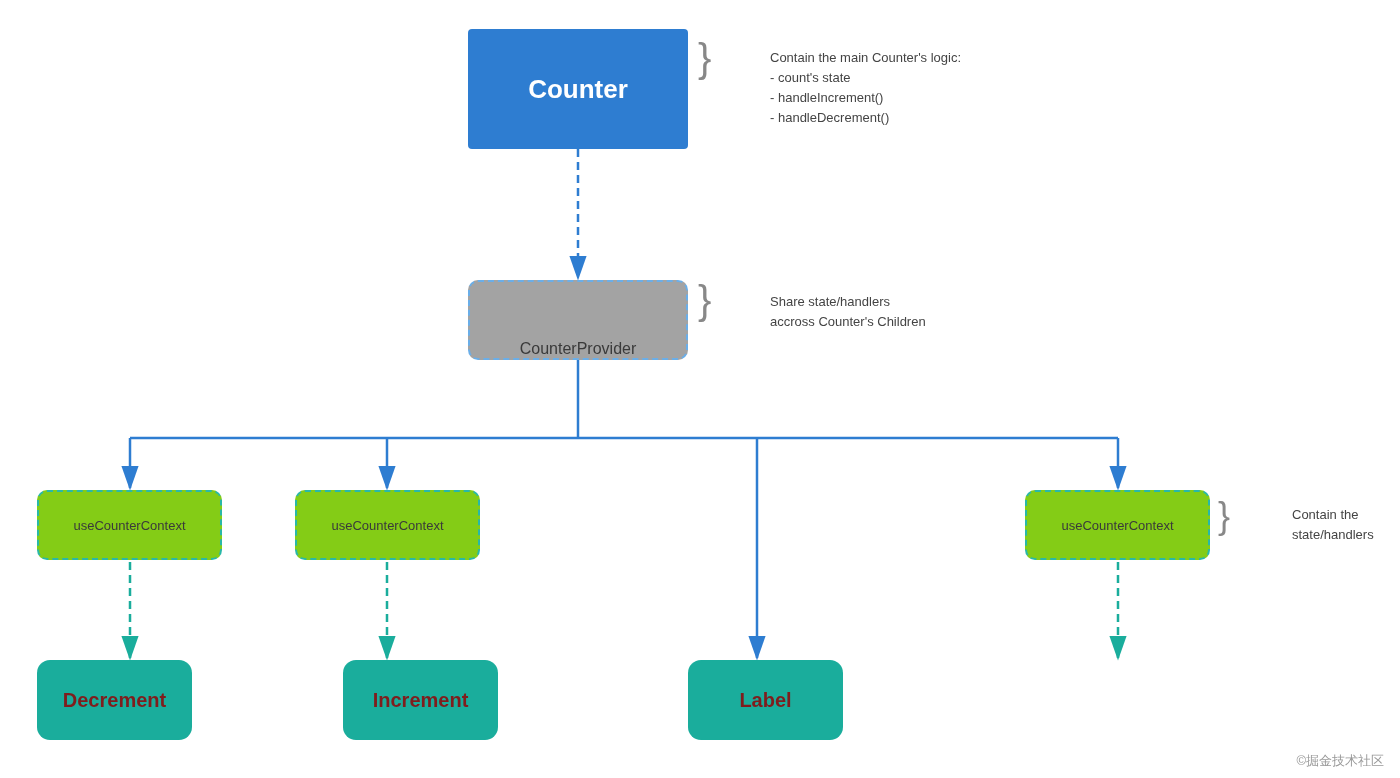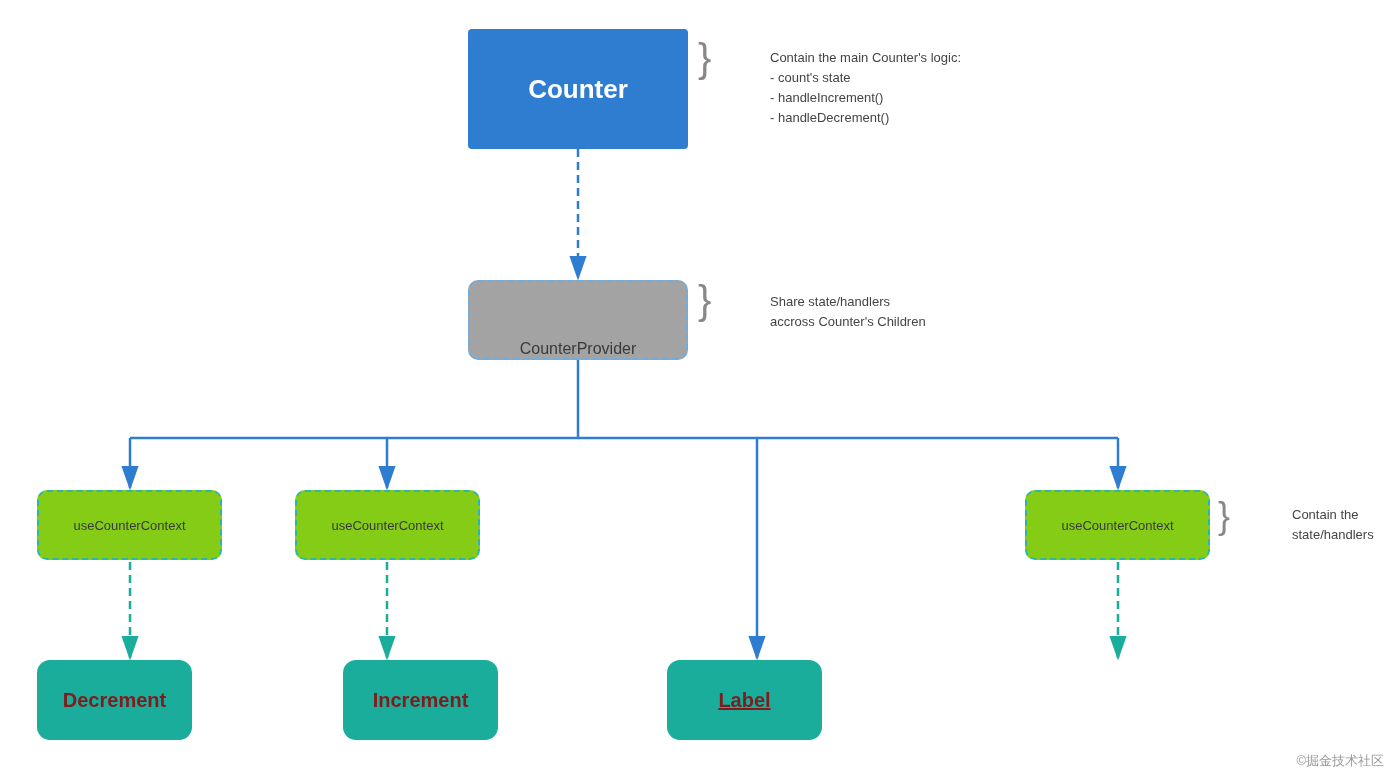--- a/index.html
+++ b/index.html
@@ -85,21 +85,21 @@
     }
 
     
     .hook-decrement { left: 37px; top: 490px; }
     .hook-increment { left: 295px; top: 490px; }
     .hook-count     { left: 1025px; top: 490px; }
 
     
     .leaf-decrement { left: 37px; top: 660px; }
     .leaf-increment { left: 295px; top: 660px; margin-left: 48px; }
-    .leaf-label     { left: 667px; top: 660px; text-decoration: underline; }
+    .leaf-label     { left: 688px; top: 660px; }
     .leaf-count     { left: 1025px; top: 660px; }
 
     
     .annotation {
       position: absolute;
       font-size: 13px;
       color: #444;
       line-height: 1.55;
       margin-left: 40px;
     }

